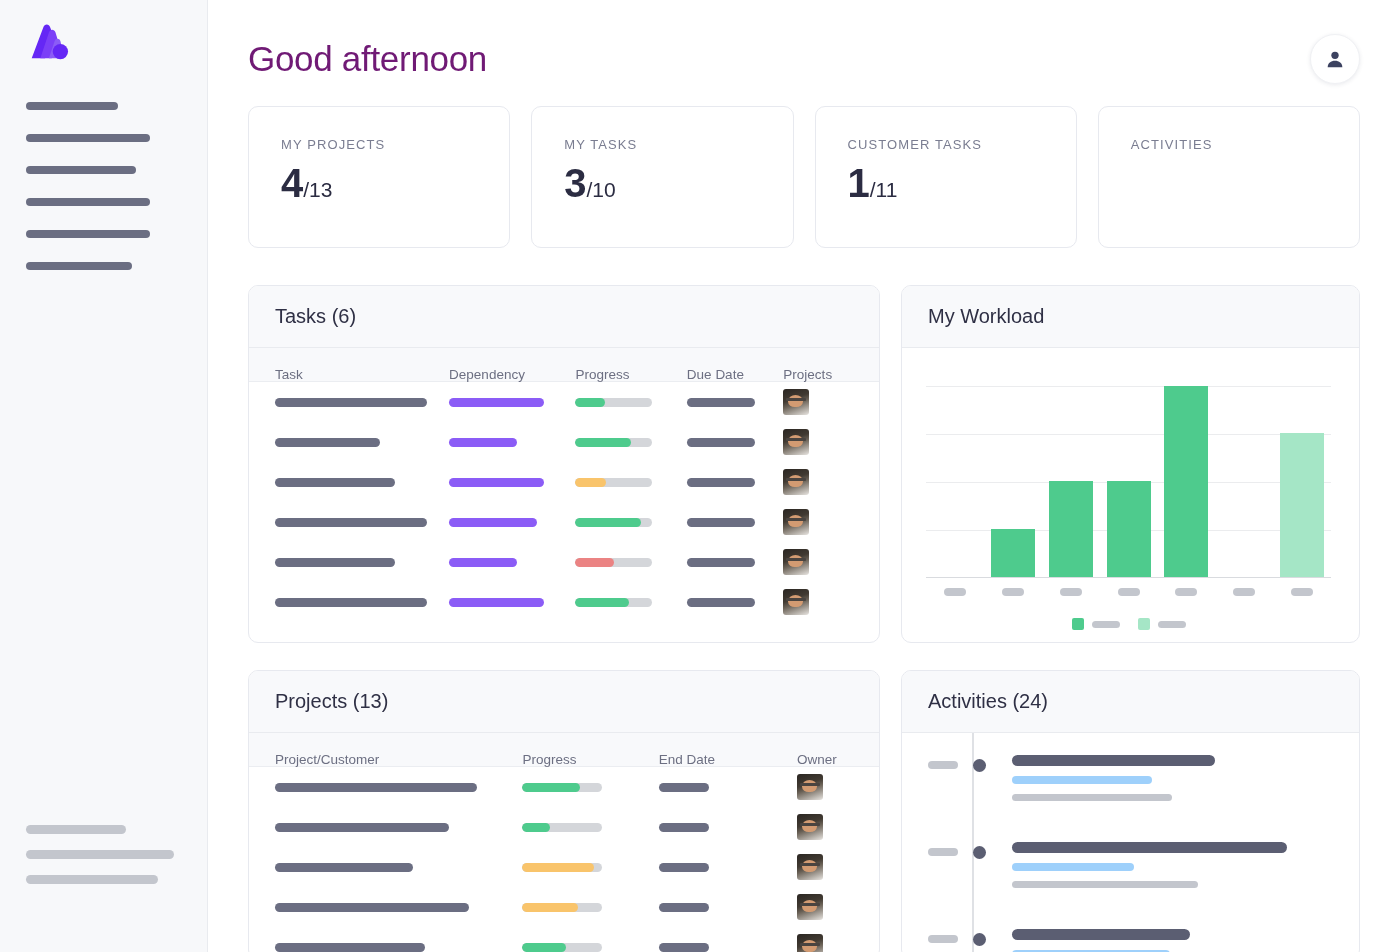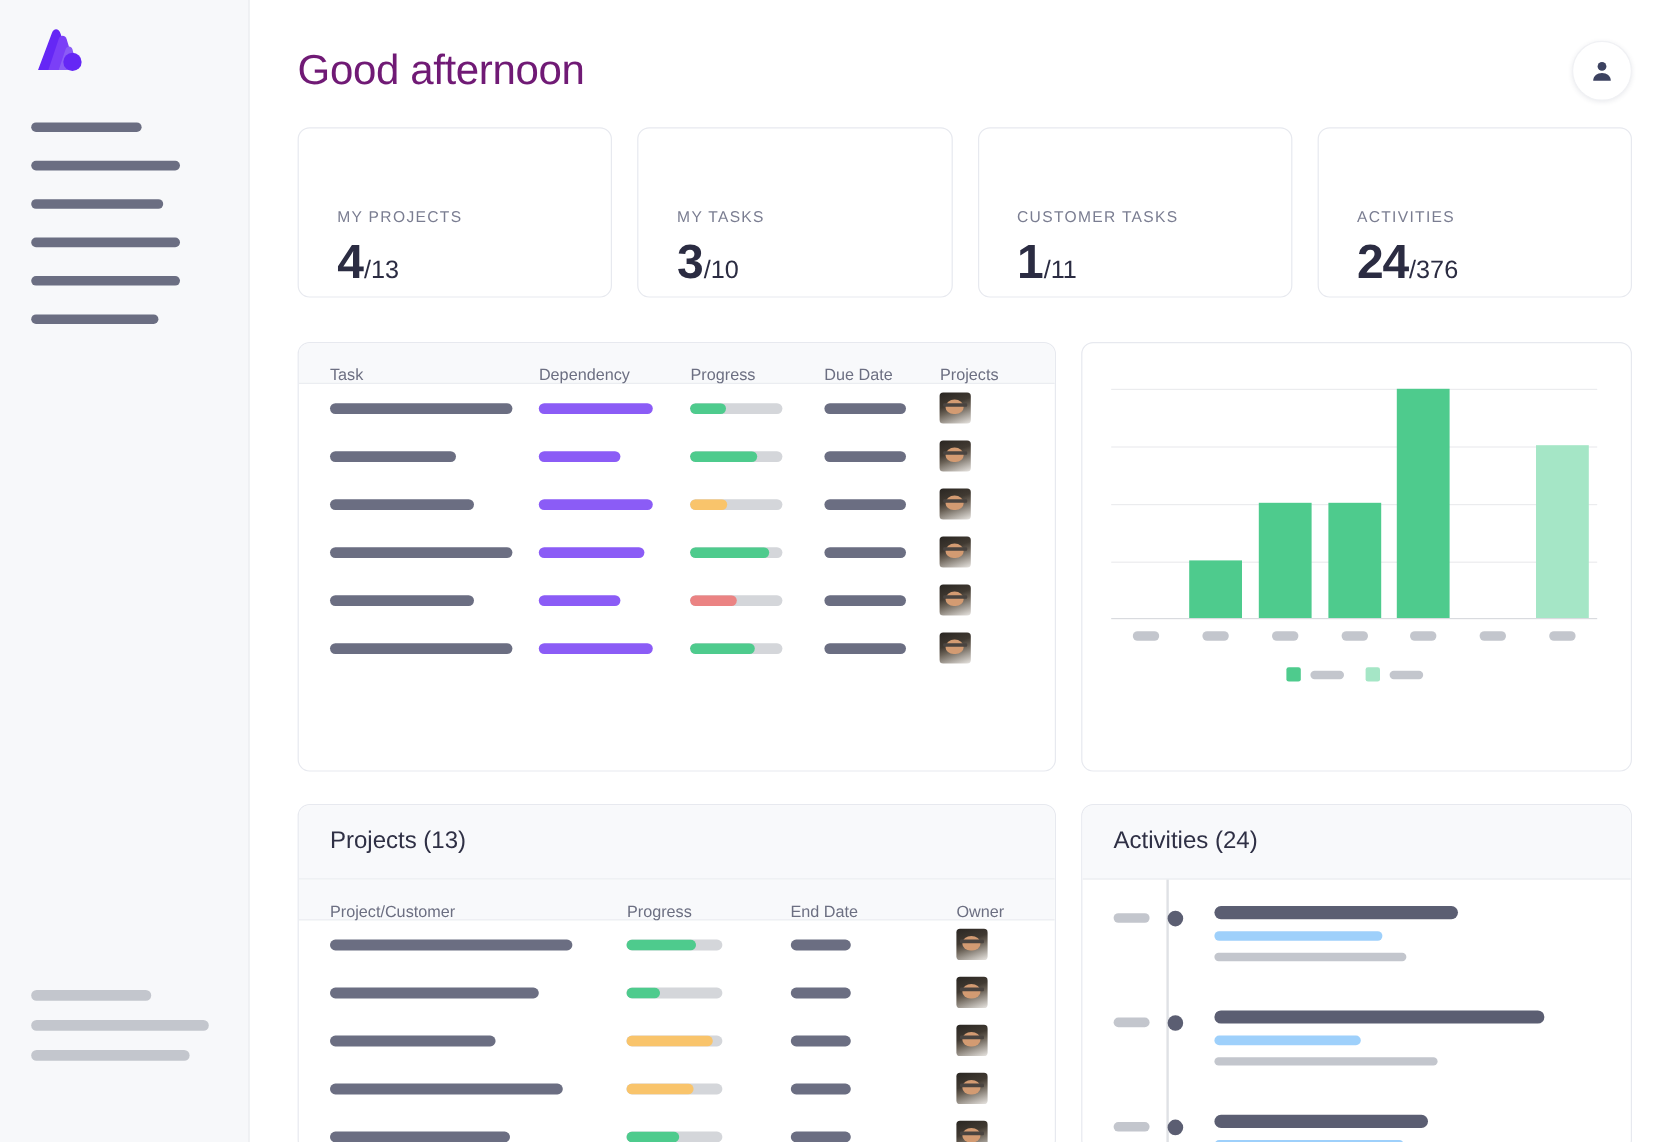--- a/index.html
+++ b/index.html
@@ -63,21 +63,21 @@
   .person-icon { width: 22px; height: 22px; }
 
   
   .stats { display: flex; gap: 21px; margin-top: 2px; }
   .stat-card {
     flex: 1; height: 142px;
     background: #fff; border: 1px solid #e7e9ef; border-radius: 10px;
     padding: 30px 0 0 32px;
   }
   .stat-label {
-    font-size: 13px; letter-spacing: 1.1px; color: #7a7d91; text-transform: uppercase; margin-top: 36px;
+    font-size: 13px; letter-spacing: 1.1px; color: #7a7d91; text-transform: uppercase;
   }
   .stat-value { margin-top: 9px; display: flex; align-items: baseline; color: #2b2c42; }
   .stat-num { font-size: 40px; font-weight: bold; letter-spacing: -1px; }
   .stat-den { font-size: 21px; font-weight: 400; margin-left: 1px; }
 
   
   .panels {
     display: grid; grid-template-columns: 632px 1fr; gap: 21px;
     margin-top: 37px;
   }
@@ -216,30 +216,29 @@
       </div>
       <div class="stat-card">
         <div class="stat-label">CUSTOMER TASKS</div>
         <div class="stat-value">
           <span class="stat-num">1</span>
           <span class="stat-den">/11</span>
         </div>
       </div>
       <div class="stat-card">
         <div class="stat-label">ACTIVITIES</div>
-        <div class="stat-value">
-          <span class="stat-num">24</span>
-          <span class="stat-den">/376</span>
-        </div>
       </div>
     </section>
 
     <section class="panels">
 
       <div class="panel" style="height:358px">
+        <div class="panel-head">
+          <span class="panel-title">Tasks (6)</span>
+        </div>
         <div class="thead">
           <span class="th tasks-c1">Task</span>
           <span class="th tasks-c2">Dependency</span>
           <span class="th tasks-c3">Progress</span>
           <span class="th tasks-c4">Due Date</span>
           <span class="th tasks-c5">Projects</span>
         </div>
         <div>
           <div class="trow" style="height:40px">
             <div class="tasks-c1">
@@ -352,20 +351,23 @@
                 <div class="bar-dark" style="width:68px"></div>
               </div>
             <div class="tasks-c5">
                 <div class="av"></div>
               </div>
           </div>
         </div>
       </div>
 
       <div class="panel" style="height:358px">
+        <div class="panel-head">
+          <span class="panel-title">My Workload</span>
+        </div>
         <div class="chart-body">
           <div class="plot">
             <div class="gridline" style="top:0px"></div>
             <div class="gridline" style="top:48px"></div>
             <div class="gridline" style="top:96px"></div>
             <div class="gridline" style="top:144px"></div>
             <div class="axis-base"></div>
             <div class="bars">
               <div class="bar-slot"></div>
               <div class="bar-slot">

